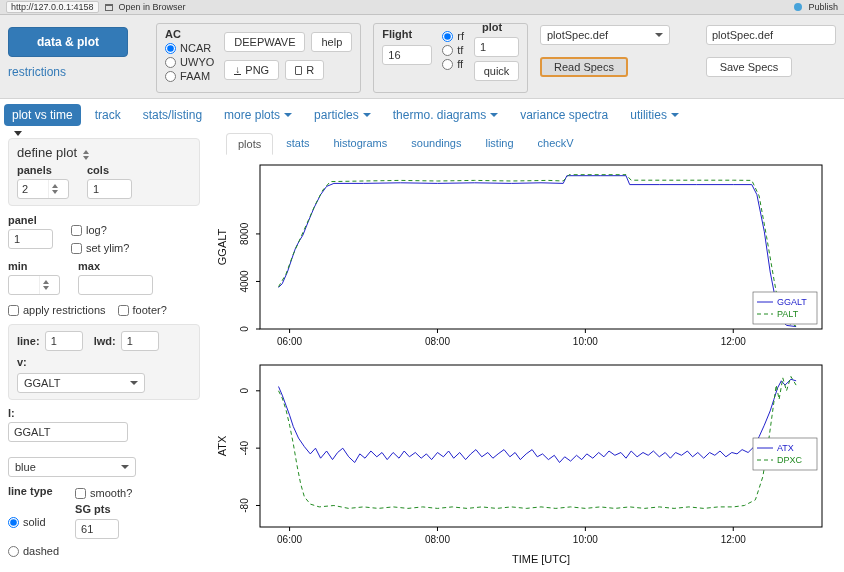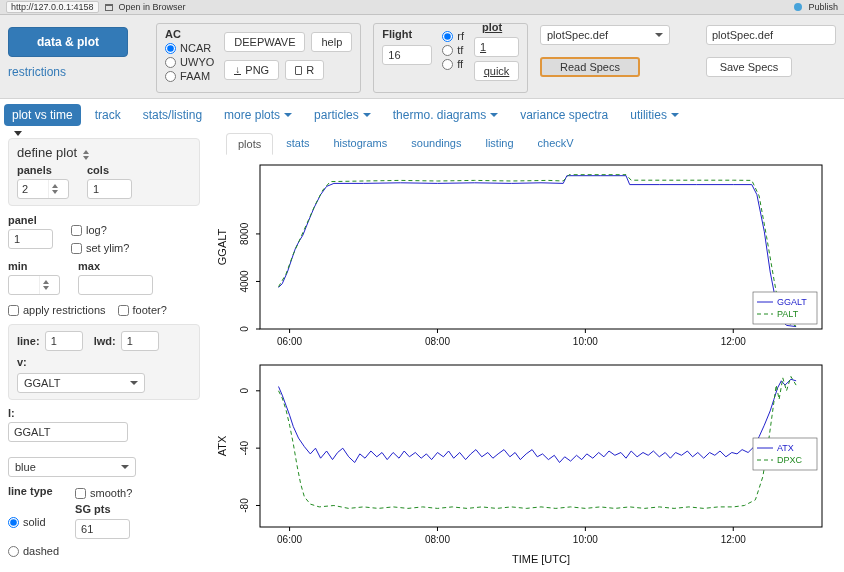--- a/index.html
+++ b/index.html
@@ -20,21 +20,21 @@
   .link { color: #337ab7; cursor: pointer; text-decoration: none; font-size: 12px; }
   .group-box { border: 1px solid #c6c6c6; border-radius: 3px; padding: 4px 8px; height: 70px; display: flex; gap: 10px; }
   .col { display: flex; flex-direction: column; gap: 4px; }
   .row { display: flex; gap: 6px; align-items: center; }
   .field-label { font-weight: bold; font-size: 11px; color: #333; }
   .radio-row, .check-row { display: flex; align-items: center; gap: 4px; font-size: 11px; color: #333; cursor: pointer; }
   input[type="radio"], input[type="checkbox"] { width: 11px; height: 11px; margin: 0; }
   .btn { background: #fff; border: 1px solid #ccc; border-radius: 3px; padding: 3px 9px; font-size: 11px; color: #333; cursor: pointer; font-family: inherit; display: inline-flex; align-items: center; gap: 4px; }
   .btn-read { background: #dcdcdc; border: 2px solid #e0963c; padding: 2px 9px; }
   .text { border: 1px solid #ccc; border-radius: 3px; height: 20px; padding: 0 5px; font-size: 11px; font-family: inherit; background: #fff; color: #333; }
-  .w38 { width: 38px; } .w45 { width: 45px; } .w50 { width: 50px; } .w55 { width: 55px; }
+  .w38 { width: 38px; } .w45 { width: 45px; } .w50 { width: 50px; } .w55 { width: 44px; }
   .w75 { width: 75px; } .w120 { width: 120px; } .w128 { width: 128px; } .w130 { width: 130px; }
   .fakeselect { display: inline-flex; align-items: center; justify-content: space-between; border: 1px solid #ccc; border-radius: 3px; background: #fff; height: 20px; padding: 0 6px; cursor: pointer; }
   .sel-caret { width: 0; height: 0; border-left: 4px solid transparent; border-right: 4px solid transparent; border-top: 4px solid #555; }
   .dl-icon { display: inline-block; border-bottom: 1.5px solid #333; line-height: 9px; padding: 0 1px; font-size: 10px; }
   .file-icon { display: inline-block; width: 7px; height: 9px; border: 1px solid #555; border-radius: 1px; }
   .specs { display: flex; gap: 36px; padding-top: 2px; align-items: center; }
   .specs .col { gap: 12px; }
 
   
   .nav-tabs { display: flex; gap: 6px; align-items: center; padding: 5px 4px 4px 4px; background: #fff; }
@@ -145,36 +145,36 @@
         </label>
       <label class="radio-row">
           <input type="radio" name="ftype" style="">
           <span>tf</span>
         </label>
       <label class="radio-row">
           <input type="radio" name="ftype" style="">
           <span>ff</span>
         </label>
     </div>
-    <div class="col" style="gap:4px; margin-top:-7px;text-decoration:underline;">
+    <div class="col" style="gap:4px; margin-top:-7px;">
       <span class="field-label" style="padding-left:8px;">plot</span>
       <input class="text w45" value="1" style="">
       <button class="btn" style="width:45px; justify-content:center;">
           <span>quick</span>
         </button>
     </div>
   </div>
 
   <div class="specs">
     <div class="col">
       <div class="fakeselect w130">
           <span>plotSpec.def</span>
           <span class="sel-caret"></span>
         </div>
-      <button class="btn btn-read" style="width:100px; justify-content:center;">
+      <button class="btn btn-read" style="width:88px; justify-content:center;">
           <span>Read Specs</span>
         </button>
     </div>
     <div class="col">
       <input class="text w130" value="plotSpec.def" style="">
       <button class="btn" style="width:86px; justify-content:center;">
           <span>Save Specs</span>
         </button>
     </div>
   </div>

